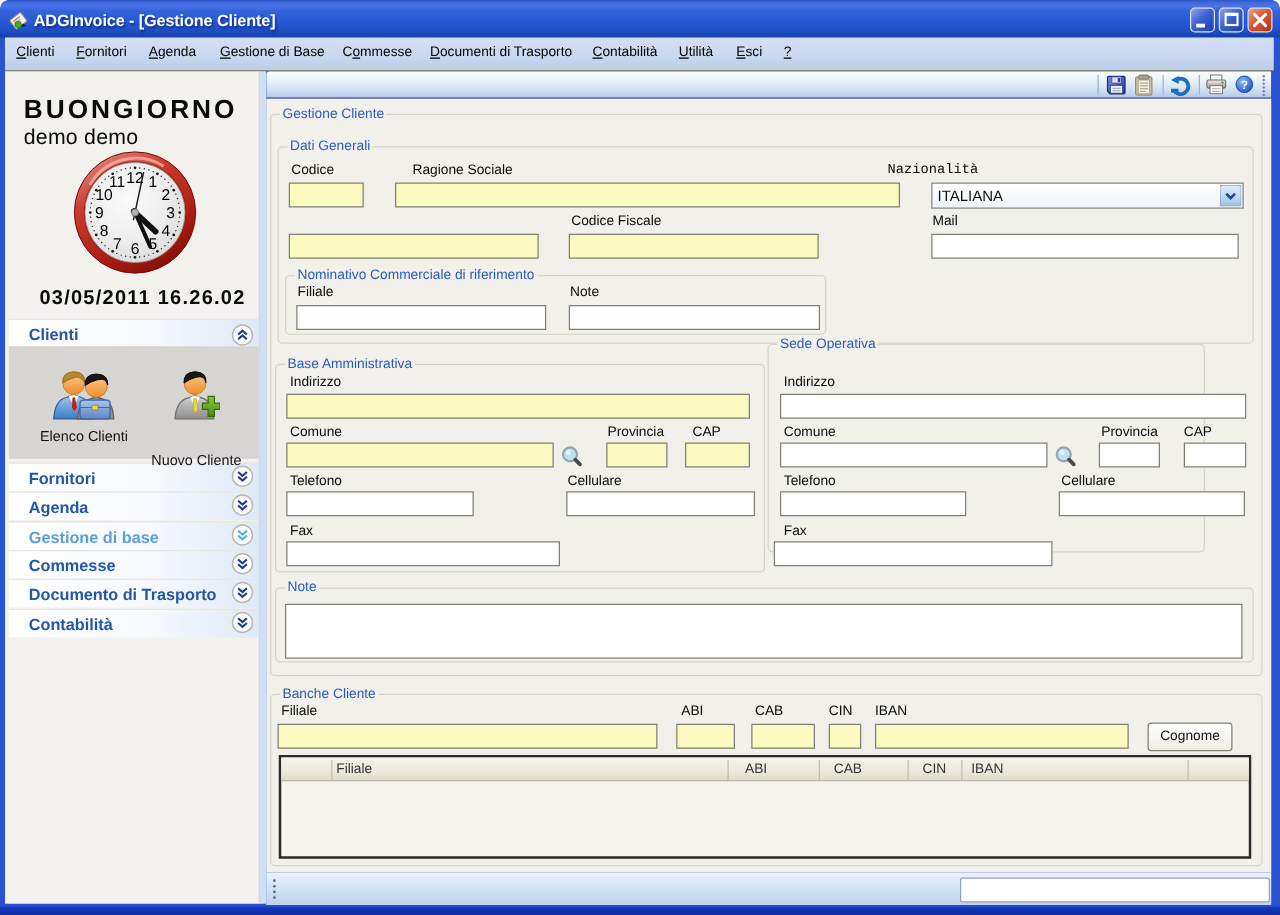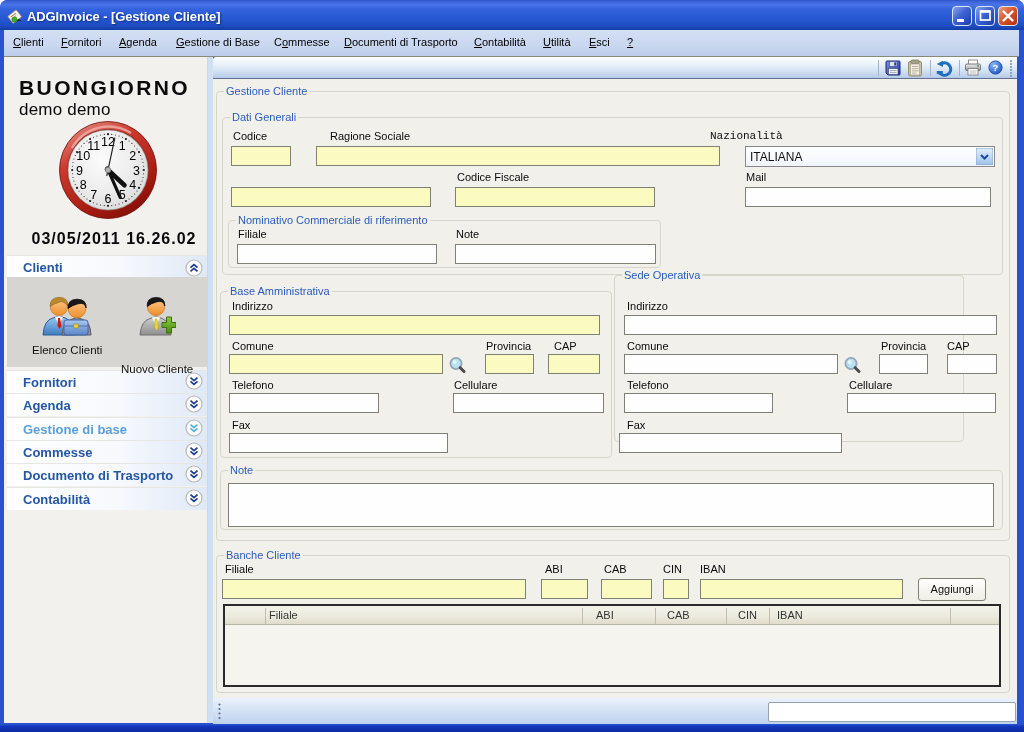--- a/index.html
+++ b/index.html
@@ -483,21 +483,21 @@
 <div class="lb" style="left:225px;top:563px;">Filiale</div>
 <div class="iny" style="left:222px;top:579px;width:304px;"></div>
 <div class="lb" style="left:545px;top:563px;">ABI</div>
 <div class="iny" style="left:541px;top:579px;width:47px;"></div>
 <div class="lb" style="left:604px;top:563px;">CAB</div>
 <div class="iny" style="left:601px;top:579px;width:51px;"></div>
 <div class="lb" style="left:663px;top:563px;">CIN</div>
 <div class="iny" style="left:663px;top:579px;width:26px;"></div>
 <div class="lb" style="left:700px;top:563px;">IBAN</div>
 <div class="iny" style="left:700px;top:579px;width:203px;"></div>
-<div class="btn" style="left:918px;top:578px;width:68px;height:23px;line-height:21px;">Aggiungi</div>
+<div class="btn" style="left:918px;top:578px;width:68px;height:23px;line-height:21px;">Cognome</div>
 
 <div class="abs" style="left:223px;top:604px;width:778px;height:83px;background:#f5f4ee;border:2px solid #2a2a2a;"></div>
 <div class="tblhead" style="left:225px;top:606px;width:774px;height:19px;"></div>
 <div class="thtxt" style="left:269px;top:609px;">Filiale</div>
 <div class="thtxt" style="left:596px;top:609px;">ABI</div>
 <div class="thtxt" style="left:667px;top:609px;">CAB</div>
 <div class="thtxt" style="left:738px;top:609px;">CIN</div>
 <div class="thtxt" style="left:777px;top:609px;">IBAN</div>
 <div class="thsep" style="left:265px;top:608px;height:16px;"></div>
 <div class="thsep" style="left:582px;top:608px;height:16px;"></div>

